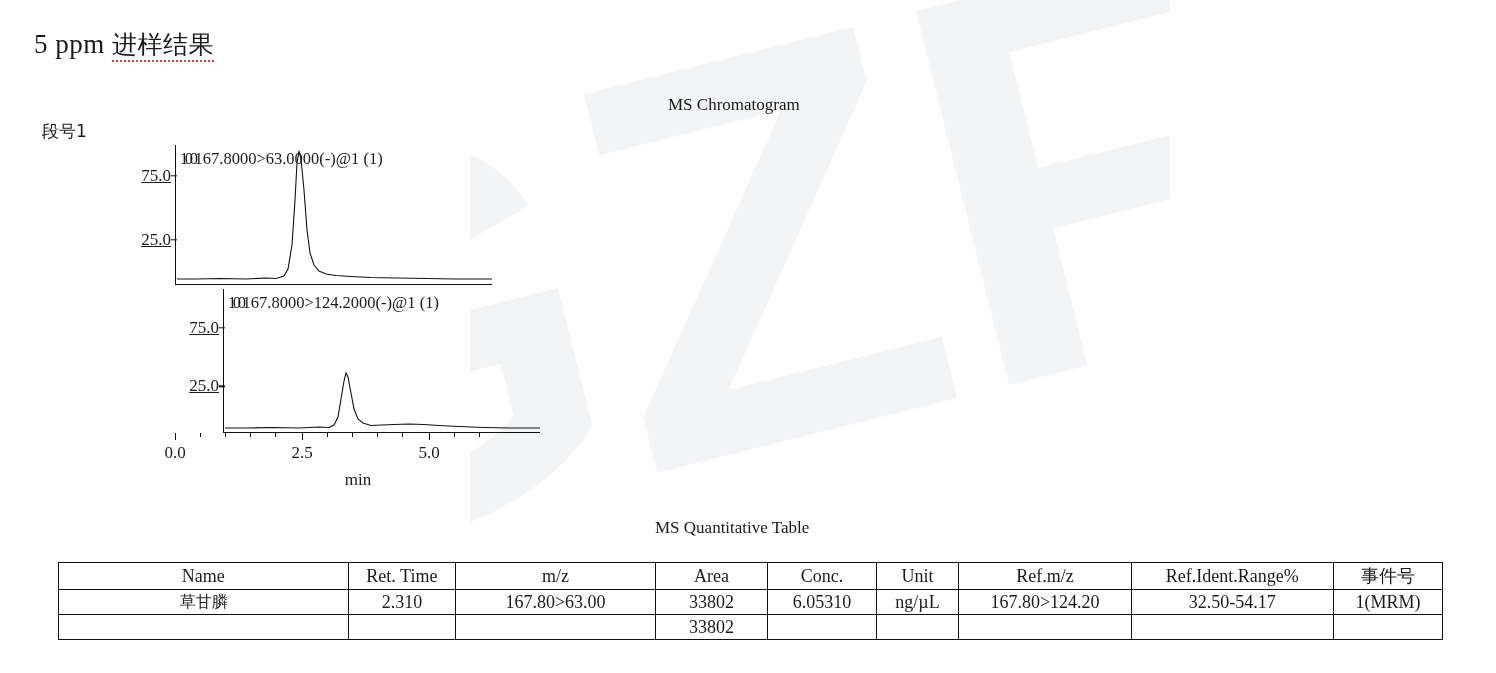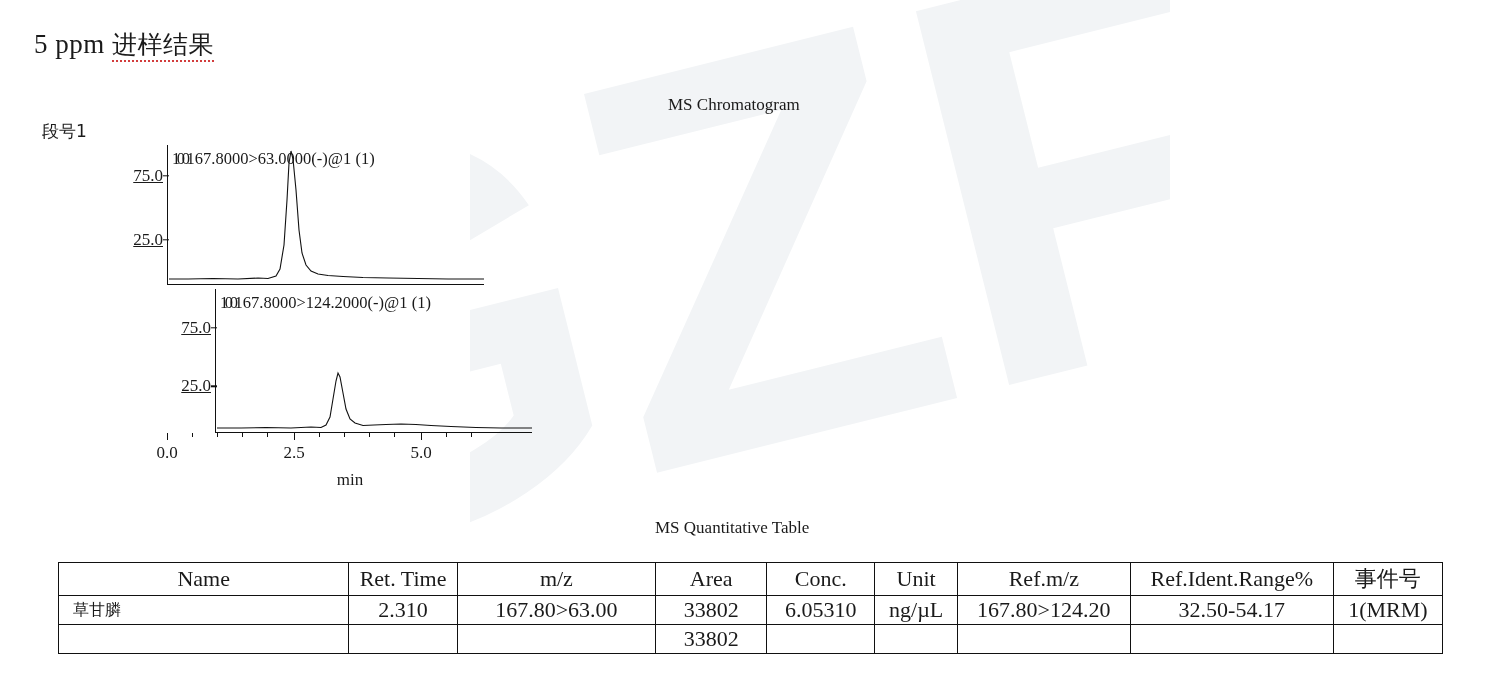--- a/index.html
+++ b/index.html
@@ -56,21 +56,21 @@
     position: absolute;
     left: 42px;
     top: 120px;
     font-size: 17px;
     font-family: "DejaVu Sans", sans-serif;
     z-index: 2;
   }
 
   #chrom-wrap {
     position: absolute;
-    left: 102px;
+    left: 110px;
     top: 140px;
     width: 420px;
     height: 360px;
     z-index: 2;
   }
   .plot-box {
     position: absolute;
     border-left: 1.4px solid #111;
     border-bottom: 1.4px solid #111;
     box-sizing: border-box;
@@ -157,31 +157,31 @@
     position: absolute;
     left: 58px;
     top: 562px;
     width: 1385px;
     border-collapse: collapse;
     z-index: 2;
     background: transparent;
   }
   #quant-table th, #quant-table td {
     border: 1.3px solid #111;
-    font-size: 22px;
+    font-size: 18px;
     font-weight: normal;
     height: 22px;
     padding: 1px 3px;
     text-align: center;
     white-space: nowrap;
   }
   #quant-table th.name-col, #quant-table td.name-col { width: 300px; }
   #quant-table td.name-val {
-    text-align: left;
-    padding-left: 14px;
+    text-align: center;
+    padding-left: 4px;
     font-family: "DejaVu Sans", sans-serif;
     font-size: 16px;
   }
   #quant-table th.rt-col   { width: 103px; }
   #quant-table th.mz-col   { width: 200px; }
   #quant-table th.area-col { width: 110px; }
   #quant-table th.conc-col { width: 105px; }
   #quant-table th.unit-col { width: 78px; }
   #quant-table th.refmz-col { width: 170px; }
   #quant-table th.refid-col { width: 200px; }

